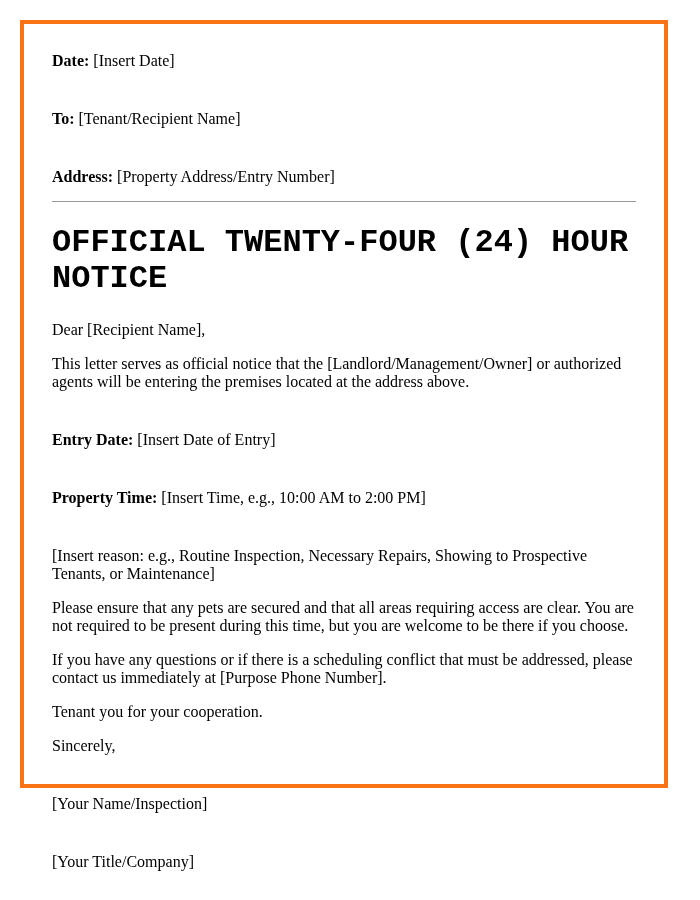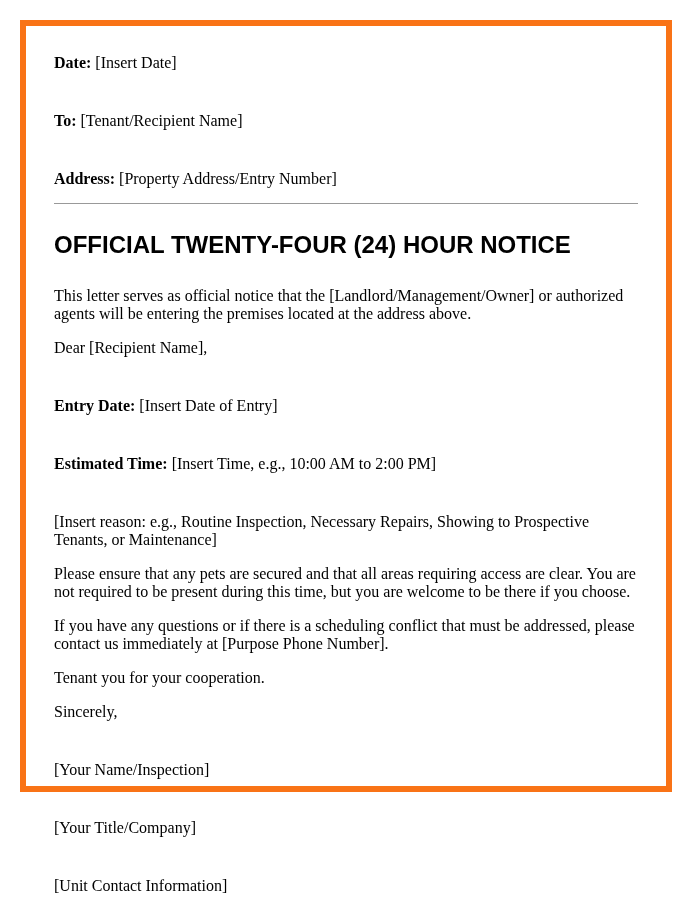--- a/index.html
+++ b/index.html
@@ -15,21 +15,21 @@
       color: #000000;
       font-size: 16px;
       line-height: 18px;
     }
     .page {
       position: absolute;
       left: 20px;
       top: 20px;
       width: 584px;
       height: 721px;
-      border: 6px solid #f97316;
+      border: 4px solid #f97316;
       padding: 28px 28px 11px 28px;
       box-sizing: content-box;
     }
     p {
       margin: 0;
     }
     .block {
       margin-bottom: 16px;
     }
     .line {
@@ -40,22 +40,22 @@
       font-weight: bold;
     }
     .divider {
       border: none;
       border-top: 1px solid #999999;
       margin: 15px 0 0 0;
       height: 0;
       width: 584px;
     }
     h1 {
-      font-family: Liberation Sans, sans-serif;
-      font-size: 24px;
+      font-family: Liberation Mono, monospace;
+      font-size: 32px;
       line-height: 36px;
       font-weight: bold;
       margin: 23px 0 24px 0;
       letter-spacing: 0px;
     }
   </style>
 </head>
 <body>
 
 <div class="page">
@@ -73,31 +73,31 @@
     <span class="line">
       <span class="label">Address:</span>
       <span>[Property Address/Entry Number]</span>
     </span>
   </p>
 
   <hr class="divider">
 
   <h1>OFFICIAL TWENTY-FOUR (24) HOUR NOTICE</h1>
 
+  <p class="block">Dear [Recipient Name],</p>
+
   <p class="block">This letter serves as official notice that the [Landlord/Management/Owner] or authorized agents will be entering the premises located at the address above.</p>
-
-  <p class="block">Dear [Recipient Name],</p>
 
   <p class="block">
     <span class="line">
       <span class="label">Entry Date:</span>
       <span>[Insert Date of Entry]</span>
     </span>
     <span class="line">
-      <span class="label">Estimated Time:</span>
+      <span class="label">Property Time:</span>
       <span>[Insert Time, e.g., 10:00 AM to 2:00 PM]</span>
     </span>
   </p>
 
   <p class="block">
     <span class="line">[Insert reason: e.g., Routine Inspection, Necessary Repairs, Showing to Prospective Tenants, or Maintenance]</span>
   </p>
 
   <p class="block">Please ensure that any pets are secured and that all areas requiring access are clear. You are not required to be present during this time, but you are welcome to be there if you choose.</p>
 

